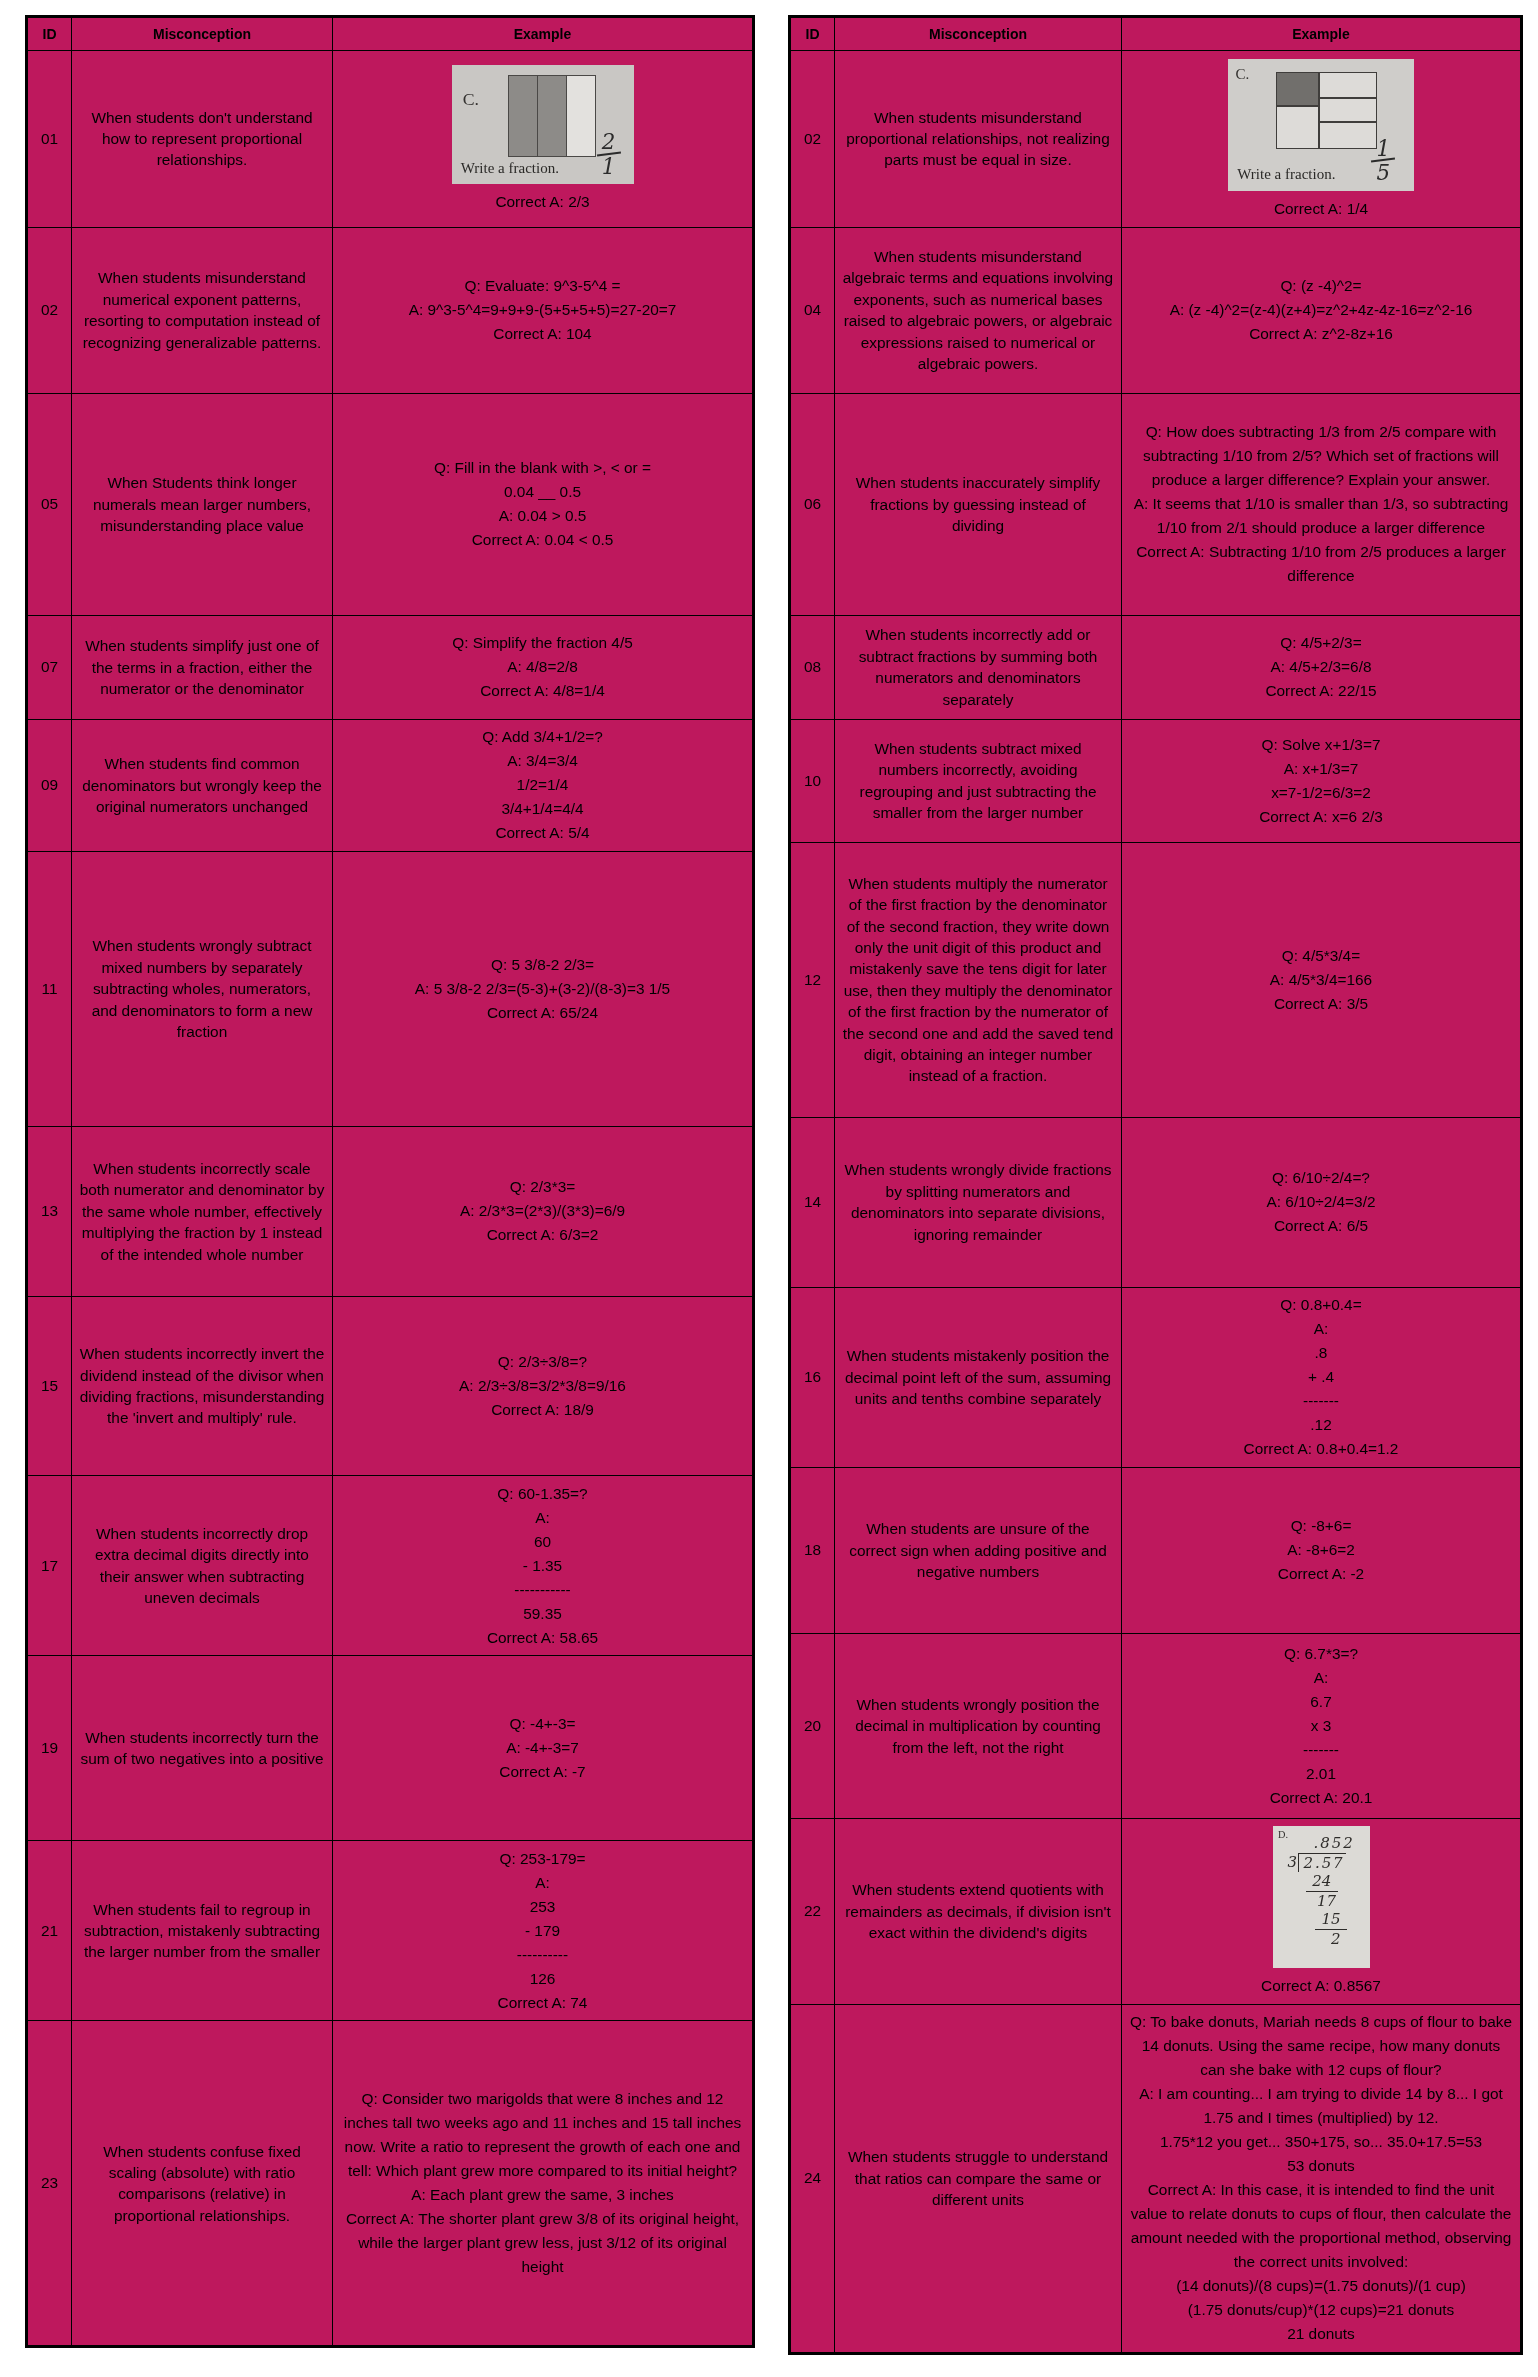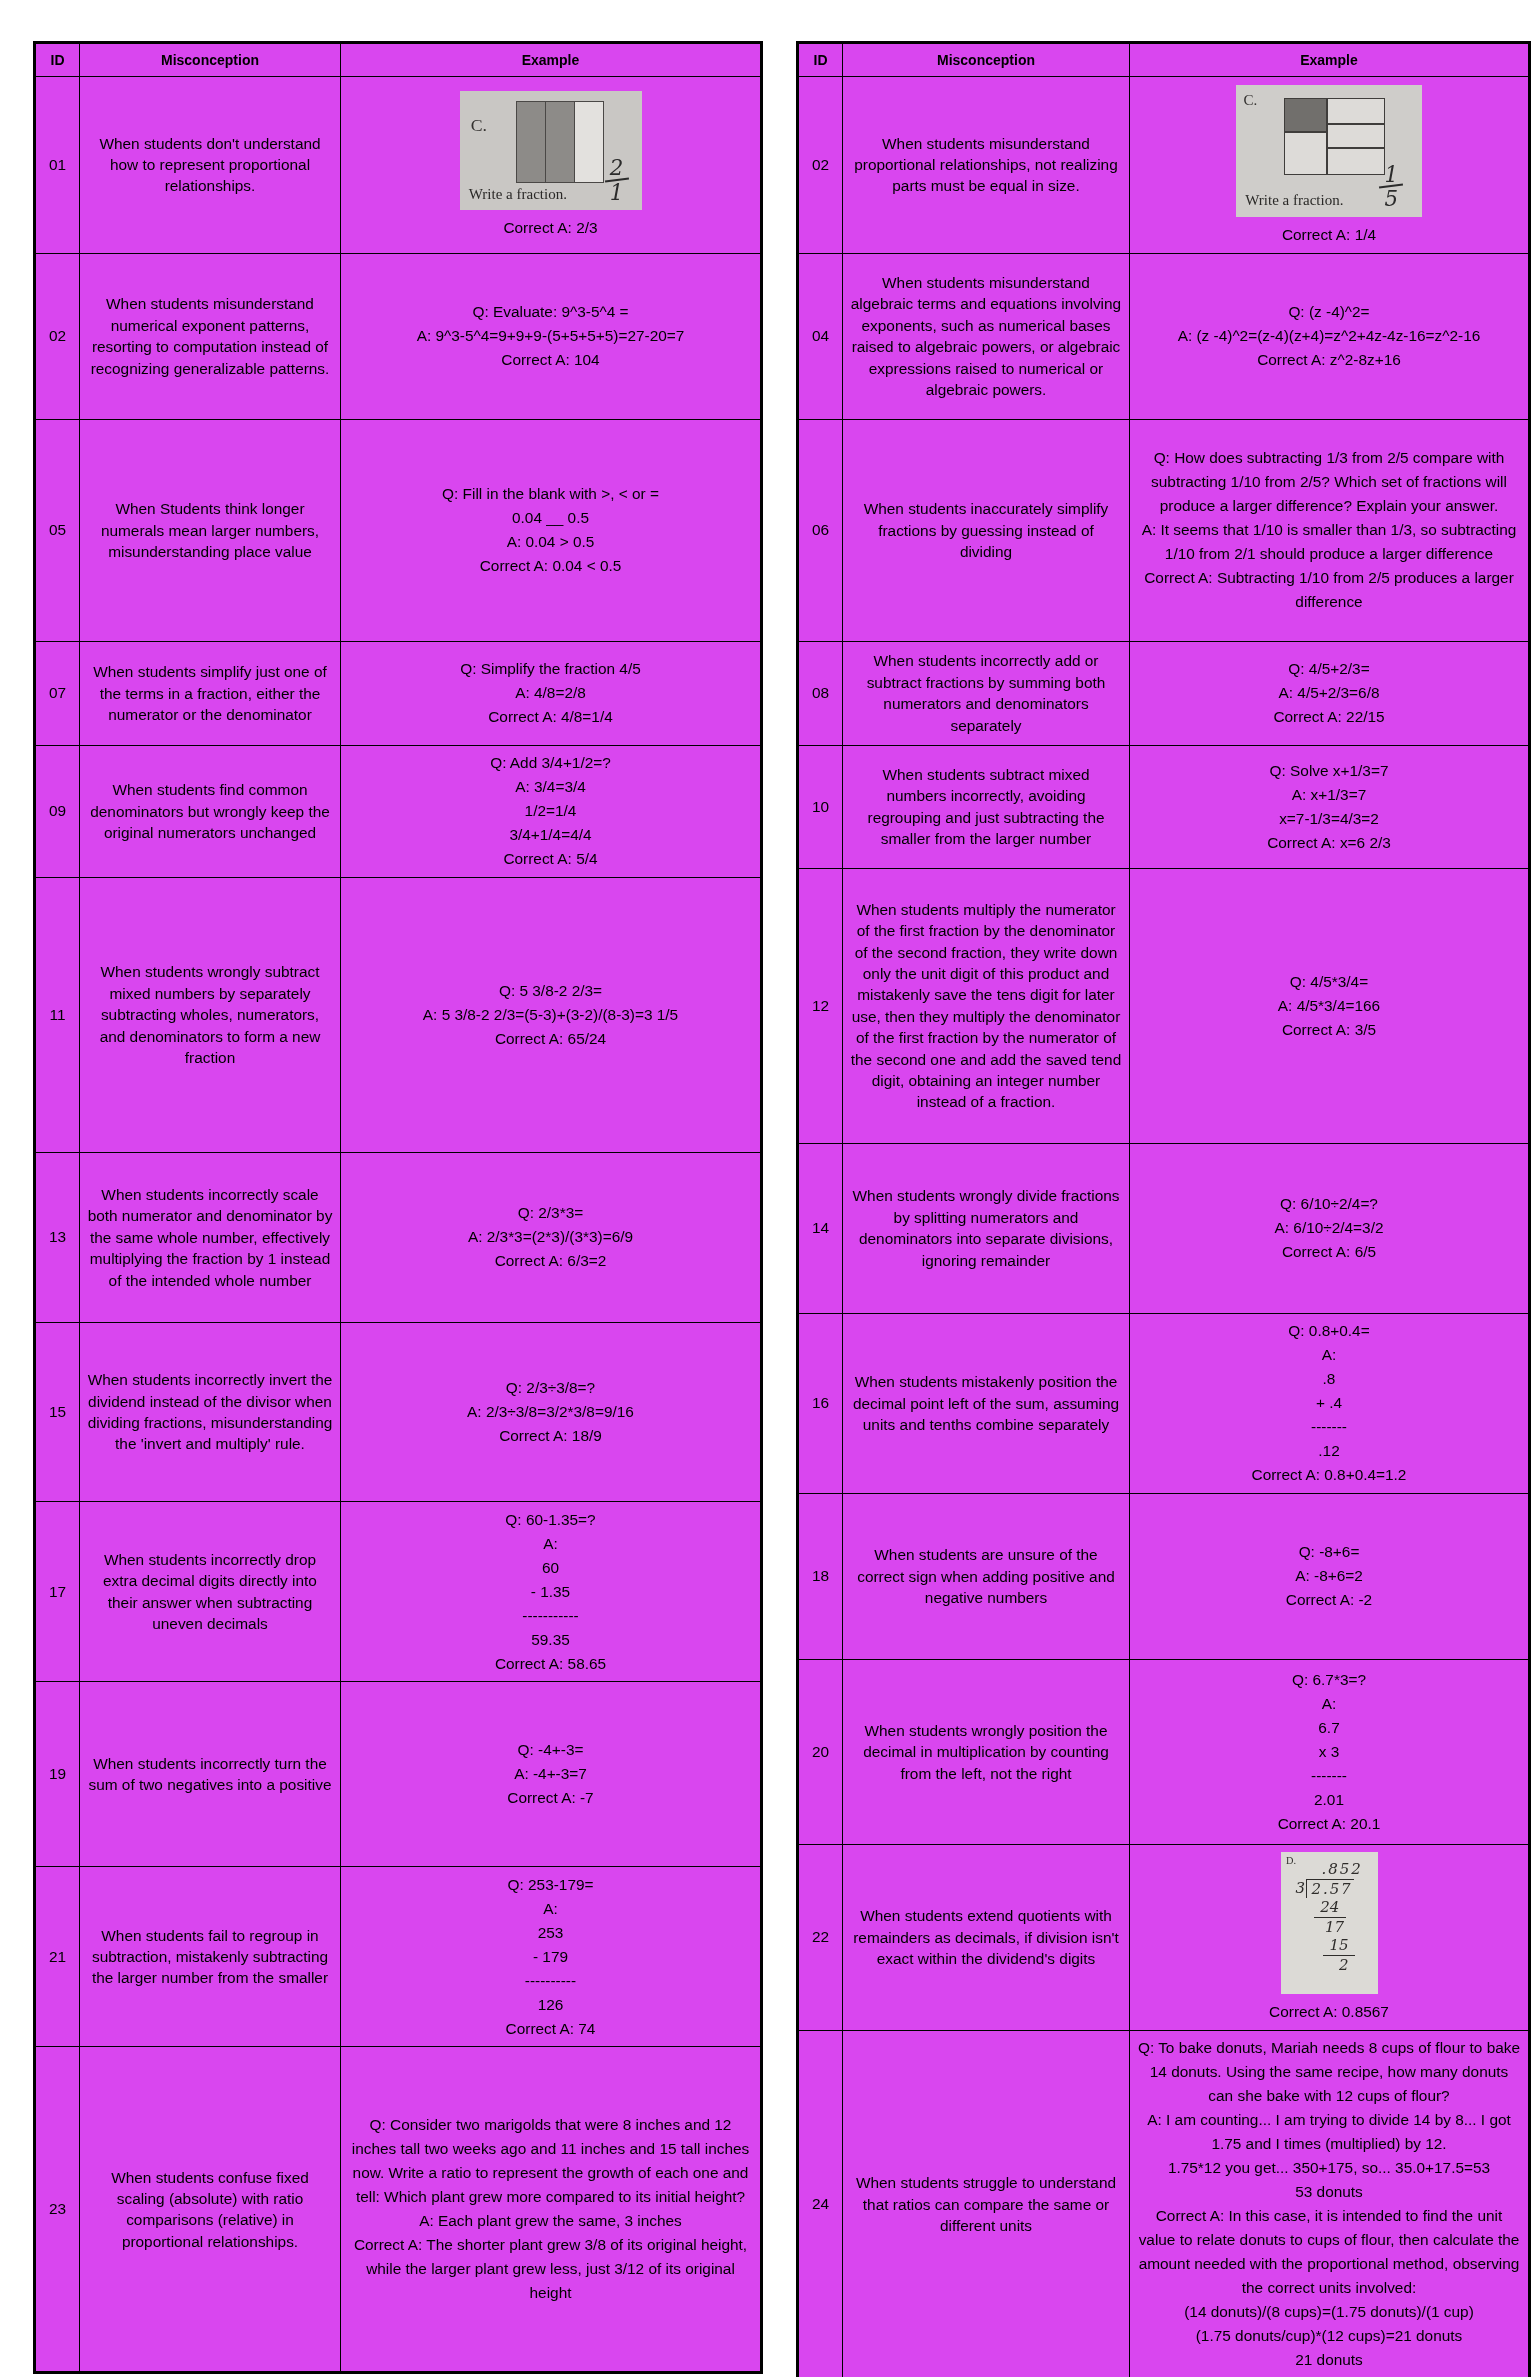--- a/index.html
+++ b/index.html
@@ -1,22 +1,22 @@
 <!DOCTYPE html>
 <html style="font-size:15px"><head>
 <meta charset="utf-8">
 <style>
   html,body { margin:0; padding:0; }
   body {
     width:1538px; height:2377px; position:relative; background:#ffffff;
     font-family:"Liberation Sans", sans-serif; color:#000;
   }
   table.mtab {
-    position:absolute; top:41px; border-collapse:collapse;
-    border:3.7px solid #000; background:#d946ef; table-layout:fixed;margin-left:8px;
+    position:absolute; top:15px; border-collapse:collapse;
+    border:3.7px solid #000; background:#be185d; table-layout:fixed;
   }
   #tbl-left  { left:25px;  width:727px; }
   #tbl-right { left:788px; width:732px; }
   #tbl-left  col.c-id{width:45px;} #tbl-left  col.c-mis{width:261px;} #tbl-left  col.c-ex{width:421px;}
   #tbl-right col.c-id{width:45px;} #tbl-right col.c-mis{width:287px;} #tbl-right col.c-ex{width:400px;}
   .mtab th, .mtab td { border:1.9px solid #000; text-align:center; vertical-align:middle; }
   .mtab th { font-size:14px; font-weight:bold; height:28px; padding:1.9px; }
   .mtab td { font-size:15.4px; padding:5.6px 7.5px; }
   .id-cell { padding:1.9px; }
   .mis-text { line-height:21.4px; }
@@ -309,21 +309,21 @@
         </td>
       </tr>
       <tr style="height: 123px;">
         <td class="id-cell">10</td>
         <td class="mis-cell">
           <div class="mis-text">When students subtract mixed numbers incorrectly, avoiding regrouping and just subtracting the smaller from the larger number</div>
         </td>
         <td class="ex-cell">
           <div class="ex-line">Q: Solve x+1/3=7</div>
           <div class="ex-line">A: x+1/3=7</div>
-          <div class="ex-line">x=7-1/3=4/3=2</div>
+          <div class="ex-line">x=7-1/2=6/3=2</div>
           <div class="ex-line">Correct A: x=6 2/3</div>
         </td>
       </tr>
       <tr style="height: 275px;">
         <td class="id-cell">12</td>
         <td class="mis-cell">
           <div class="mis-text">When students multiply the numerator of the first fraction by the denominator of the second fraction, they write down only the unit digit of this product and mistakenly save the tens digit for later use, then they multiply the denominator of the first fraction by the numerator of the second one and add the saved tend digit, obtaining an integer number instead of a fraction.</div>
         </td>
         <td class="ex-cell">
           <div class="ex-line">Q: 4/5*3/4=</div>

